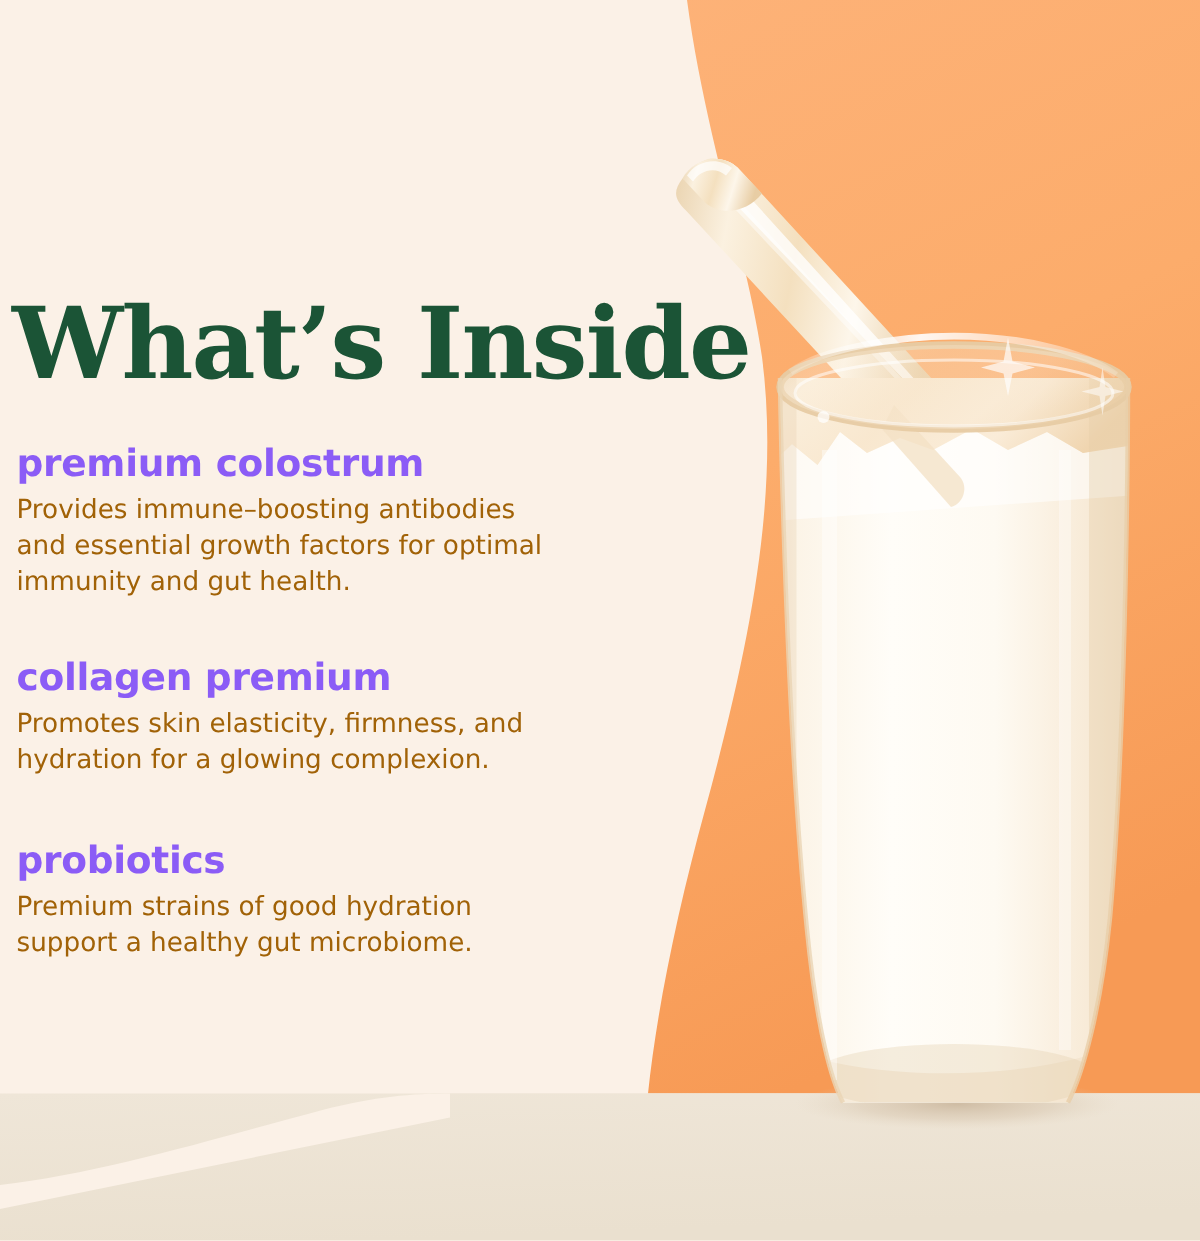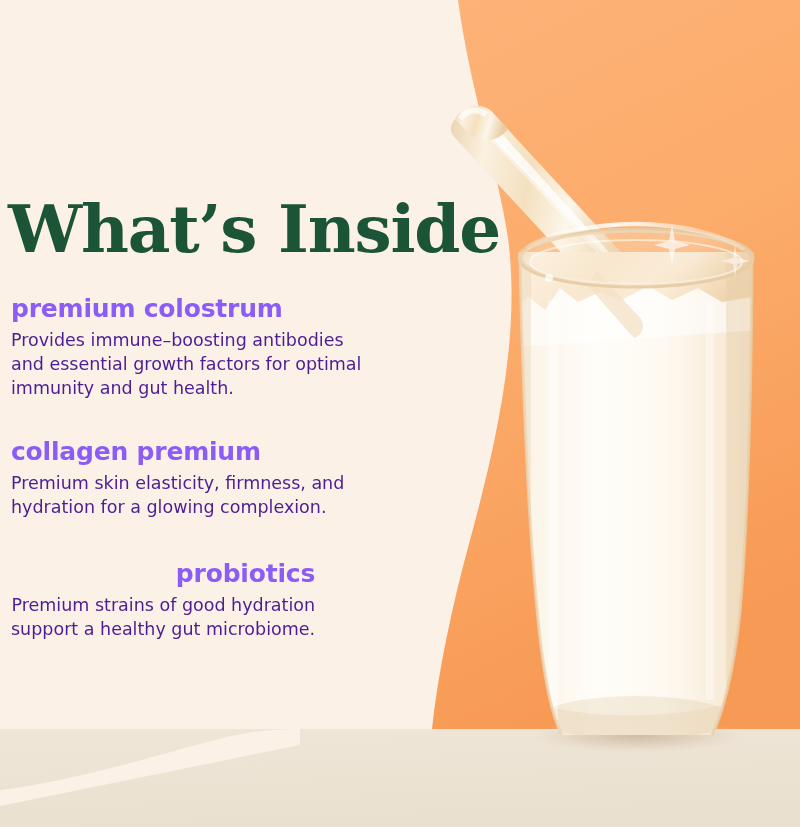--- a/index.html
+++ b/index.html
@@ -42,39 +42,39 @@
     color:#1B5436;
     white-space:nowrap;
   }
 
   .ingredient{
     position:absolute;
     left:11px;
   }
   .ing-1{top:295px;}
   .ing-2{top:438px;}
-  .ing-3{top:560px;text-align:right;}
+  .ing-3{top:560px;}
 
   .ing-name{
     margin:0 0 6px 0;
     font-family:"DejaVu Sans", sans-serif;
     font-weight:700;
     font-size:25px;
     line-height:1.12;
     letter-spacing:-0.2px;
     color:#8b5cf6;
     white-space:nowrap;
   }
   .ing-desc{
     margin:0;
     font-family:"DejaVu Sans", sans-serif;
     font-weight:400;
     font-size:17.5px;
     line-height:1.36;
-    color:#4c1d95;
+    color:#a16207;
     max-width:380px;
     white-space:pre-line;
   }
 </style>
 </head>
 <body>
 
 <div id="page">
 
   <svg id="artwork" viewBox="0 0 800 827" width="800" height="827" xmlns="http://www.w3.org/2000/svg">
@@ -247,21 +247,21 @@
 
     <div class="ingredient ing-1">
       <h2 class="ing-name">premium colostrum</h2>
       <p class="ing-desc">Provides immune–boosting antibodies
 and essential growth factors for optimal
 immunity and gut health.</p>
     </div>
 
     <div class="ingredient ing-2">
       <h2 class="ing-name">collagen premium</h2>
-      <p class="ing-desc">Premium skin elasticity, firmness, and
+      <p class="ing-desc">Promotes skin elasticity, firmness, and
 hydration for a glowing complexion.</p>
     </div>
 
     <div class="ingredient ing-3">
       <h2 class="ing-name">probiotics</h2>
       <p class="ing-desc">Premium strains of good hydration
 support a healthy gut microbiome.</p>
     </div>
 
   </div>

